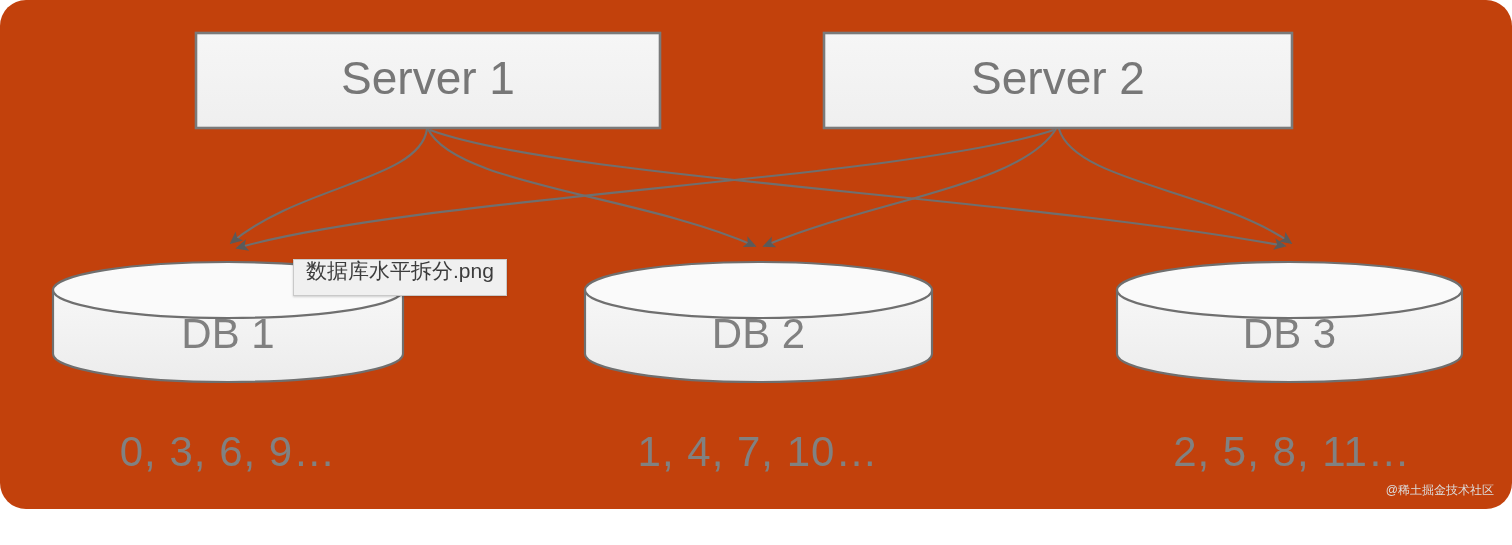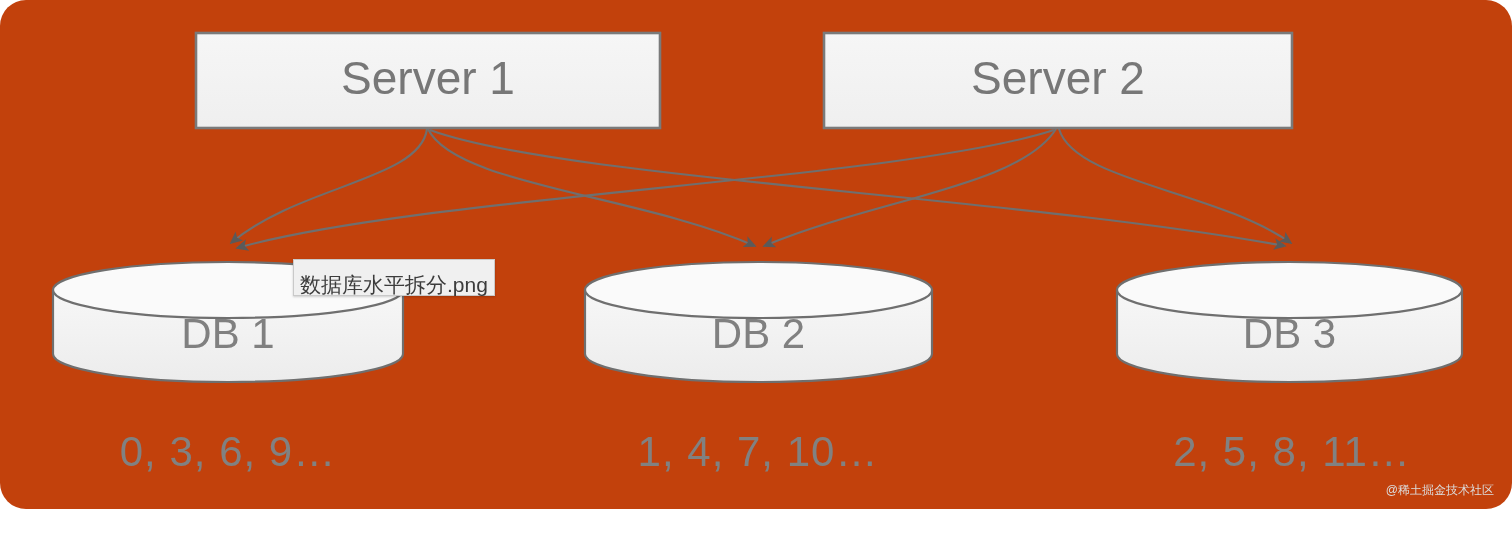--- a/index.html
+++ b/index.html
@@ -47,22 +47,22 @@
     text-anchor: middle;
     dominant-baseline: middle;
     letter-spacing: 1px;
   }
   .tooltip-box {
     position: absolute;
     left: 293px;
     top: 259px;
     height: 37px;
     display: flex;
-    align-items: flex-end;
-    padding: 0 6px;
+    align-items: flex-start;
+    padding: 0 12px;
     background: #f0f0f0;
     border: 1px solid #c9c9c9;
     box-shadow: 0 1px 2px rgba(0,0,0,0.18);
     box-sizing: border-box;
   }
   .tooltip-text {
     font-family: "Liberation Sans", "DejaVu Sans", sans-serif;
     font-size: 21px;
     color: #3c3c3c;
     white-space: nowrap;

